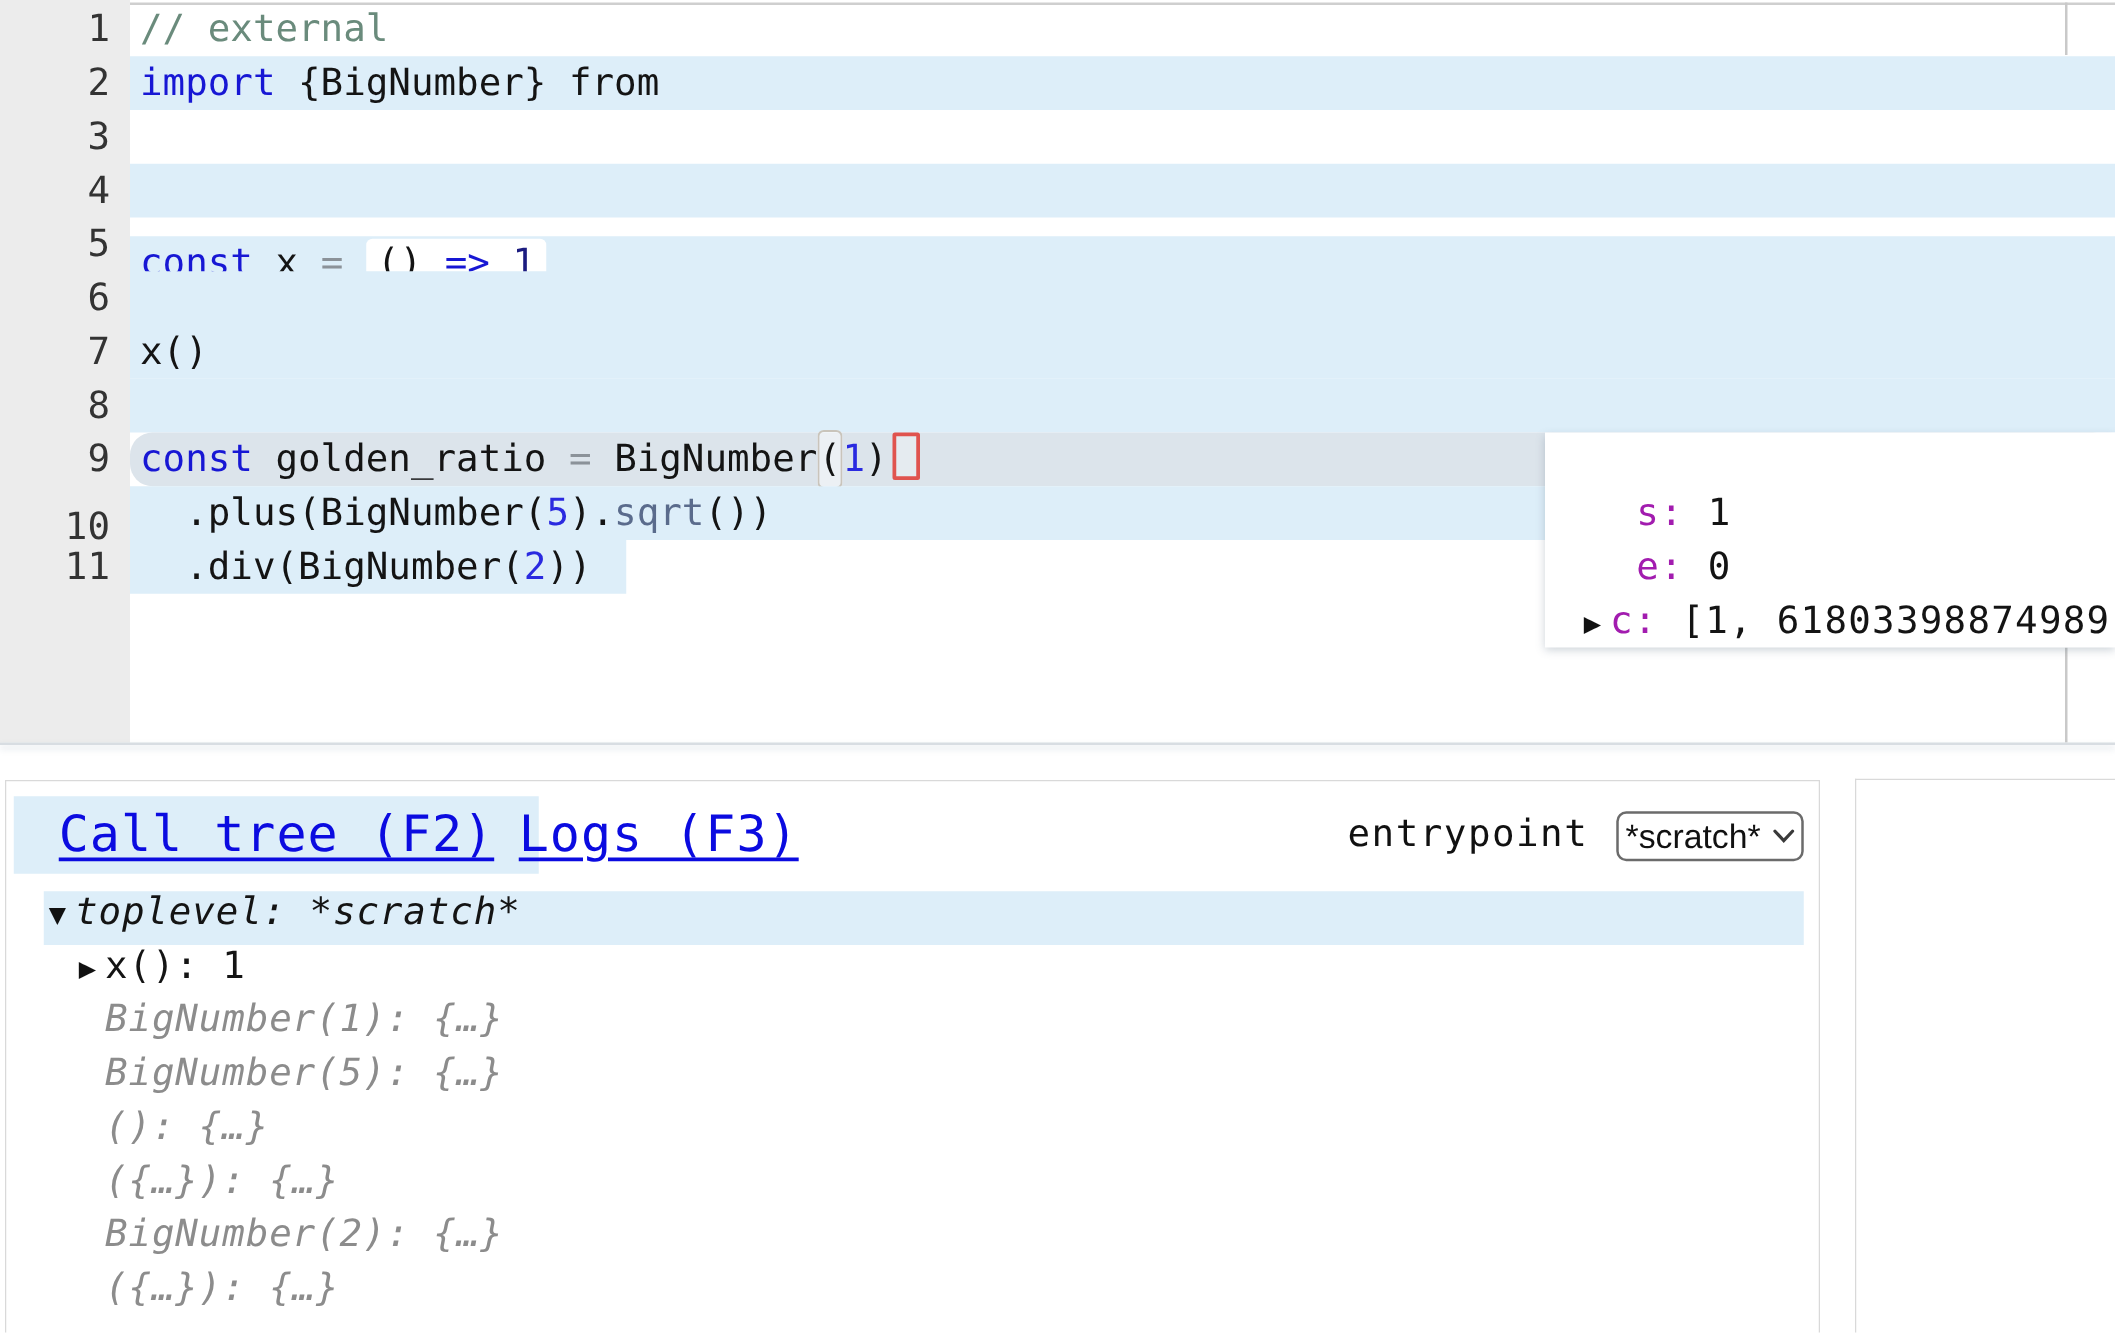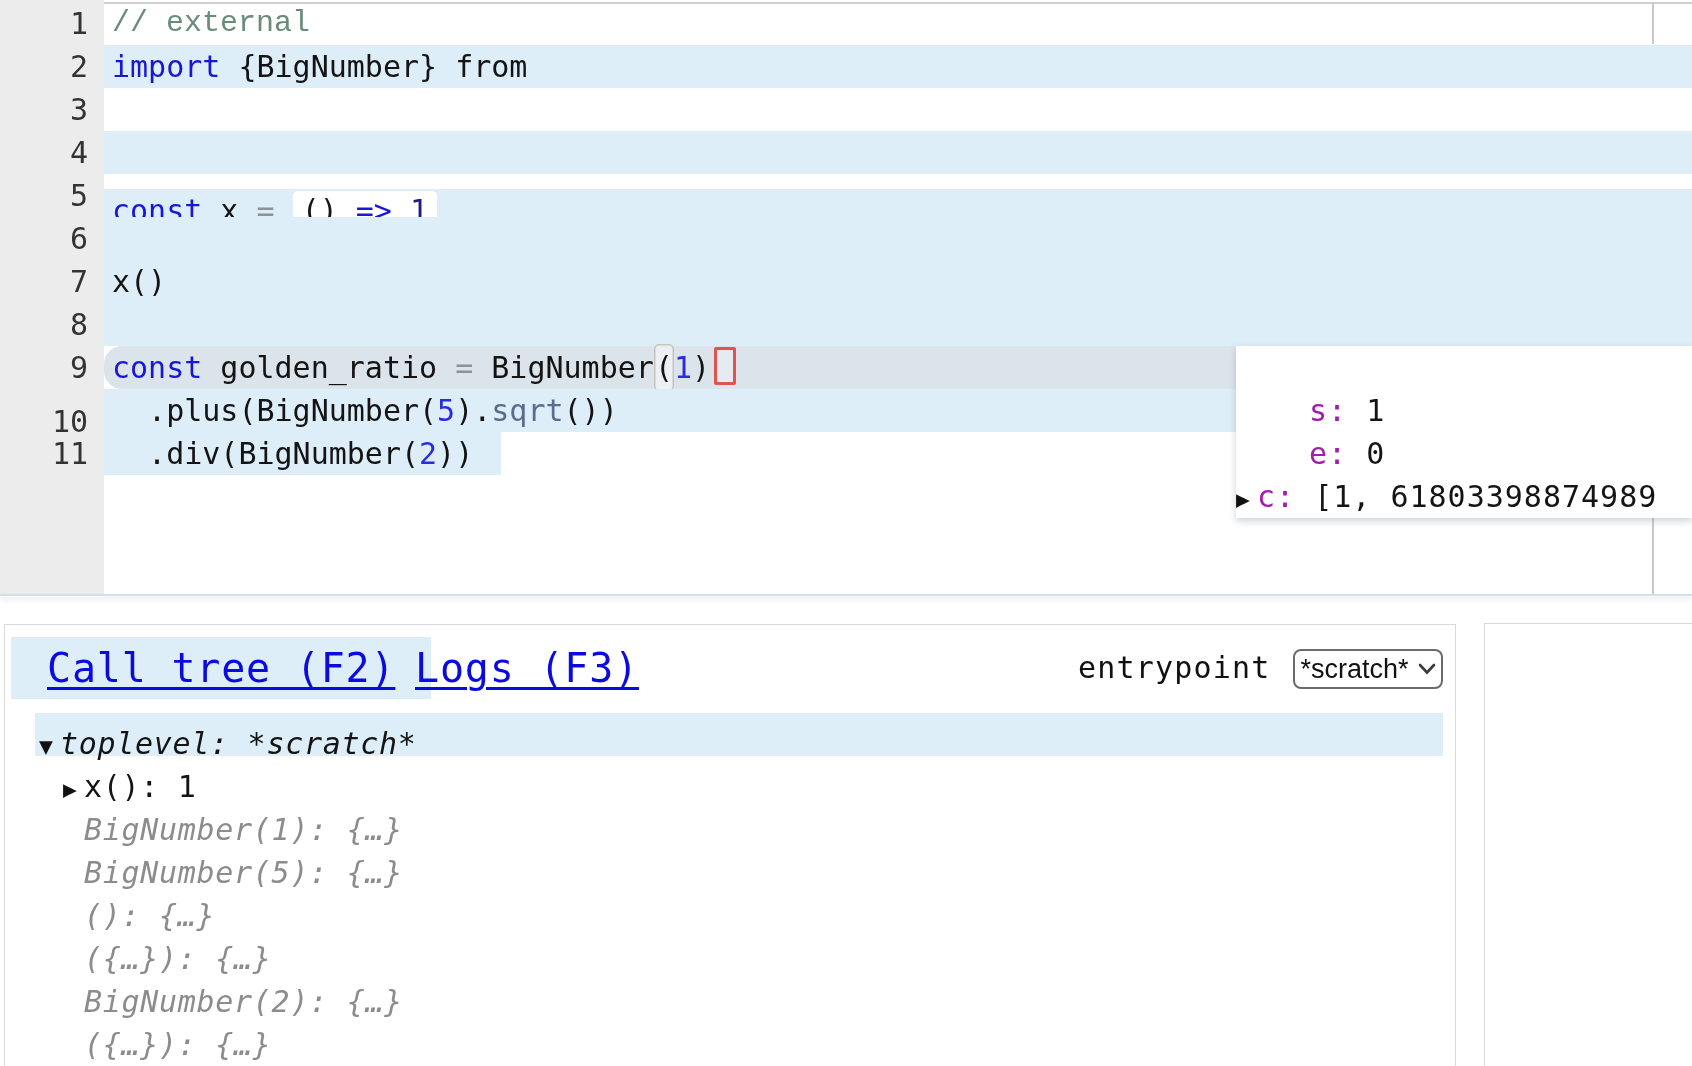--- a/index.html
+++ b/index.html
@@ -9,21 +9,21 @@
   
   #editor{position:absolute;left:0;top:0;width:1692px;height:596px;background:#fff;}
   #gutter{position:absolute;left:0;top:0;width:104px;height:594px;background:#ececec;}
   .gutter-num{position:absolute;left:0;width:88px;height:43px;line-height:43px;
               text-align:right;font-size:30px;color:#333;}
   #codearea{position:absolute;left:104px;top:0;right:0;height:594px;}
   .code-line{position:absolute;left:0;right:0;height:43px;line-height:43px;
              font-size:30px;white-space:pre;padding-left:8px;color:#141414;}
   .bg-sel{background:#ddeef9;}
   .bg-active{background:#dce4eb;border-radius:18px;}
-  .bg-none{background:transparent;font-family:Liberation Mono, monospace;}
+  .bg-none{background:transparent;}
   .bg-sel-text{background:transparent;padding-left:0;}
   .sel-text-span{background:#ddeef9;padding:0 28px 0 8px;display:inline-block;height:43px;}
 
   .tok-kw{color:#1717d4;}
   .tok-pl{color:#141414;}
   .tok-str{color:#2f7030;}
   .tok-comment{color:#6a8b7c;}
   .tok-op{color:#8b9299;}
   .tok-num{color:#2a2ae0;}
   .tok-numlit{color:#1c1c80;}
@@ -43,21 +43,21 @@
   #editor-bottom-line{position:absolute;left:0;top:594px;width:1692px;height:2px;
                       background:#d8dde2;box-shadow:0 3px 5px rgba(120,140,160,.28);}
 
   
   #result-popup{position:absolute;left:1236px;top:346px;width:456px;height:172px;
                 background:#fff;box-shadow:0 3px 7px rgba(90,110,130,.3);
                 font-size:30px;letter-spacing:1px;overflow:hidden;}
   .ov-row{height:43px;line-height:43px;white-space:pre;overflow:hidden;color:#141414;}
   .ov-key{color:#a21caf;}
   .pad-se{padding-left:52px;}
-  .pad-c{}
+  .pad-c{padding-left:31px;}
   .tri{display:inline-block;width:21px;font-size:23px;color:#111;letter-spacing:0;}
 
   
   #panel-left{position:absolute;left:4px;top:624px;width:1450px;height:460px;
               border:1.5px solid #d9d9d9;border-bottom:none;background:#fff;}
   #panel-right{position:absolute;left:1484px;top:623px;width:246px;height:461px;
                border:1.5px solid #d9d9d9;border-bottom:none;background:#fff;}
 
   .tab{position:absolute;top:12px;height:62px;line-height:62px;font-size:40px;
        letter-spacing:0.8px;color:#0b0be0;text-decoration:underline;
@@ -67,21 +67,21 @@
 
   #entrypoint-label{position:absolute;left:1073px;top:25px;font-size:30px;
                     letter-spacing:1.2px;color:#111;}
   #entrypoint-select{position:absolute;left:1288px;top:24px;width:150px;height:40px;
                      border:2px solid #6b6b6b;border-radius:8px;background:#fff;
                      display:flex;align-items:center;justify-content:center;gap:9px;
                      font-family:"Liberation Sans",sans-serif;font-size:27px;color:#111;
                      cursor:pointer;box-sizing:border-box;}
 
   #tree{position:absolute;left:0;top:88px;right:0;}
-  .tree-row{height:43px;line-height:62px;font-size:30px;letter-spacing:0.7px;
+  .tree-row{height:43px;line-height:34px;font-size:30px;letter-spacing:0.7px;
             white-space:pre;color:#141414;}
   .tree-row .tri{width:21px;}
   .row-toplevel{background:#ddeef9;margin:0 12px 0 30px;padding-left:4px;font-style:italic;}
   .row-result{padding-left:58px;font-style:normal;}
   .row-muted{padding-left:58px;font-style:italic;color:#8c8c8c;}
   .row-muted .tri,.row-result .tri{color:#111;}
 </style>
 </head>
 <body>
 

